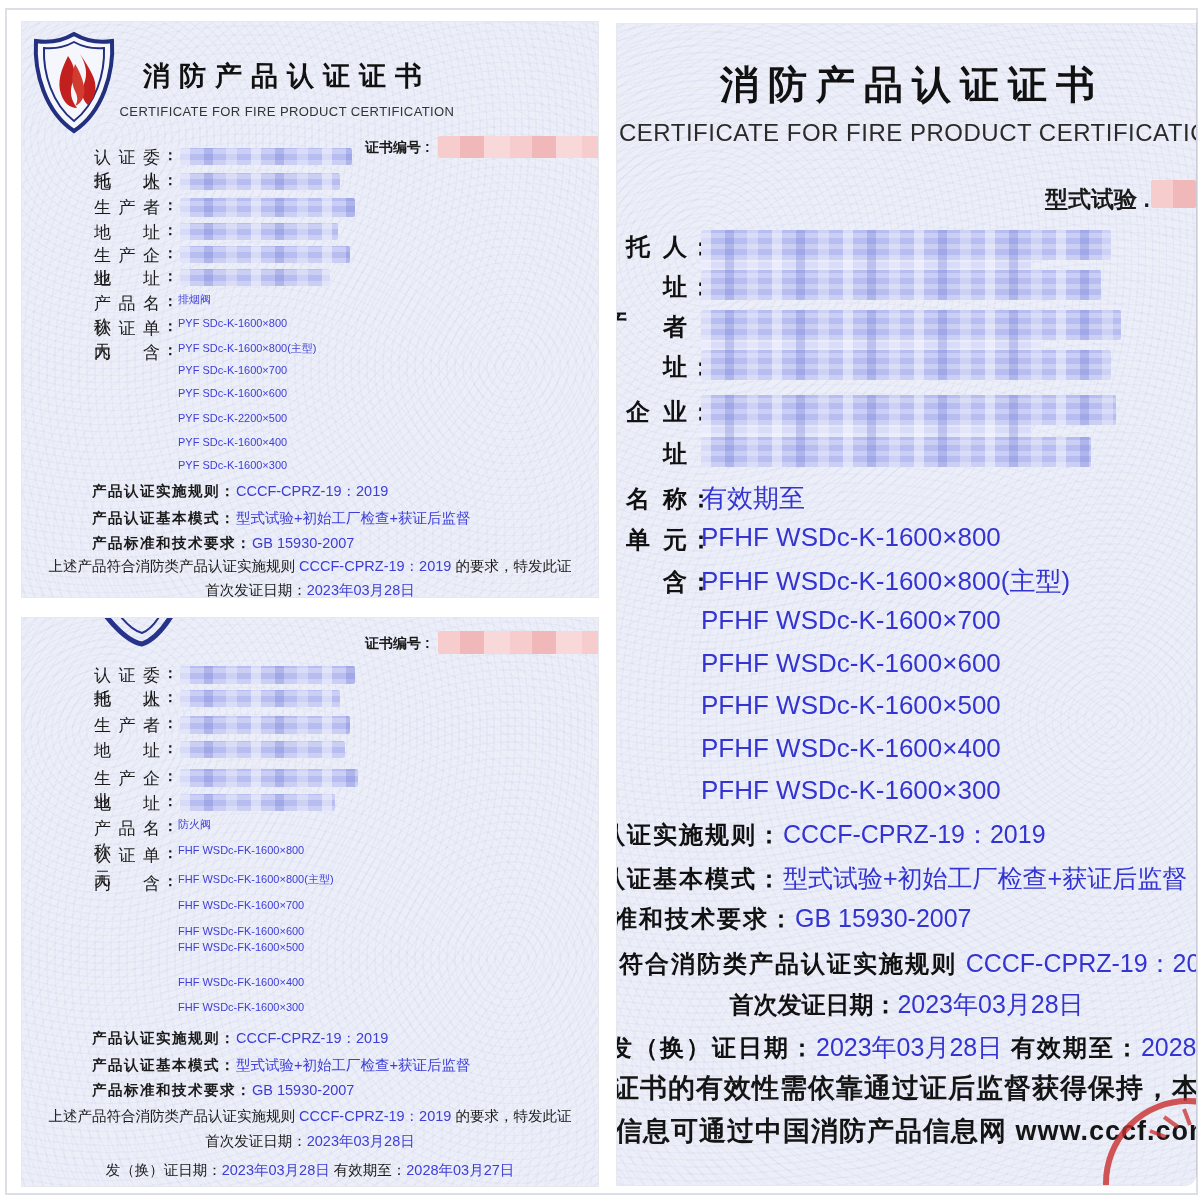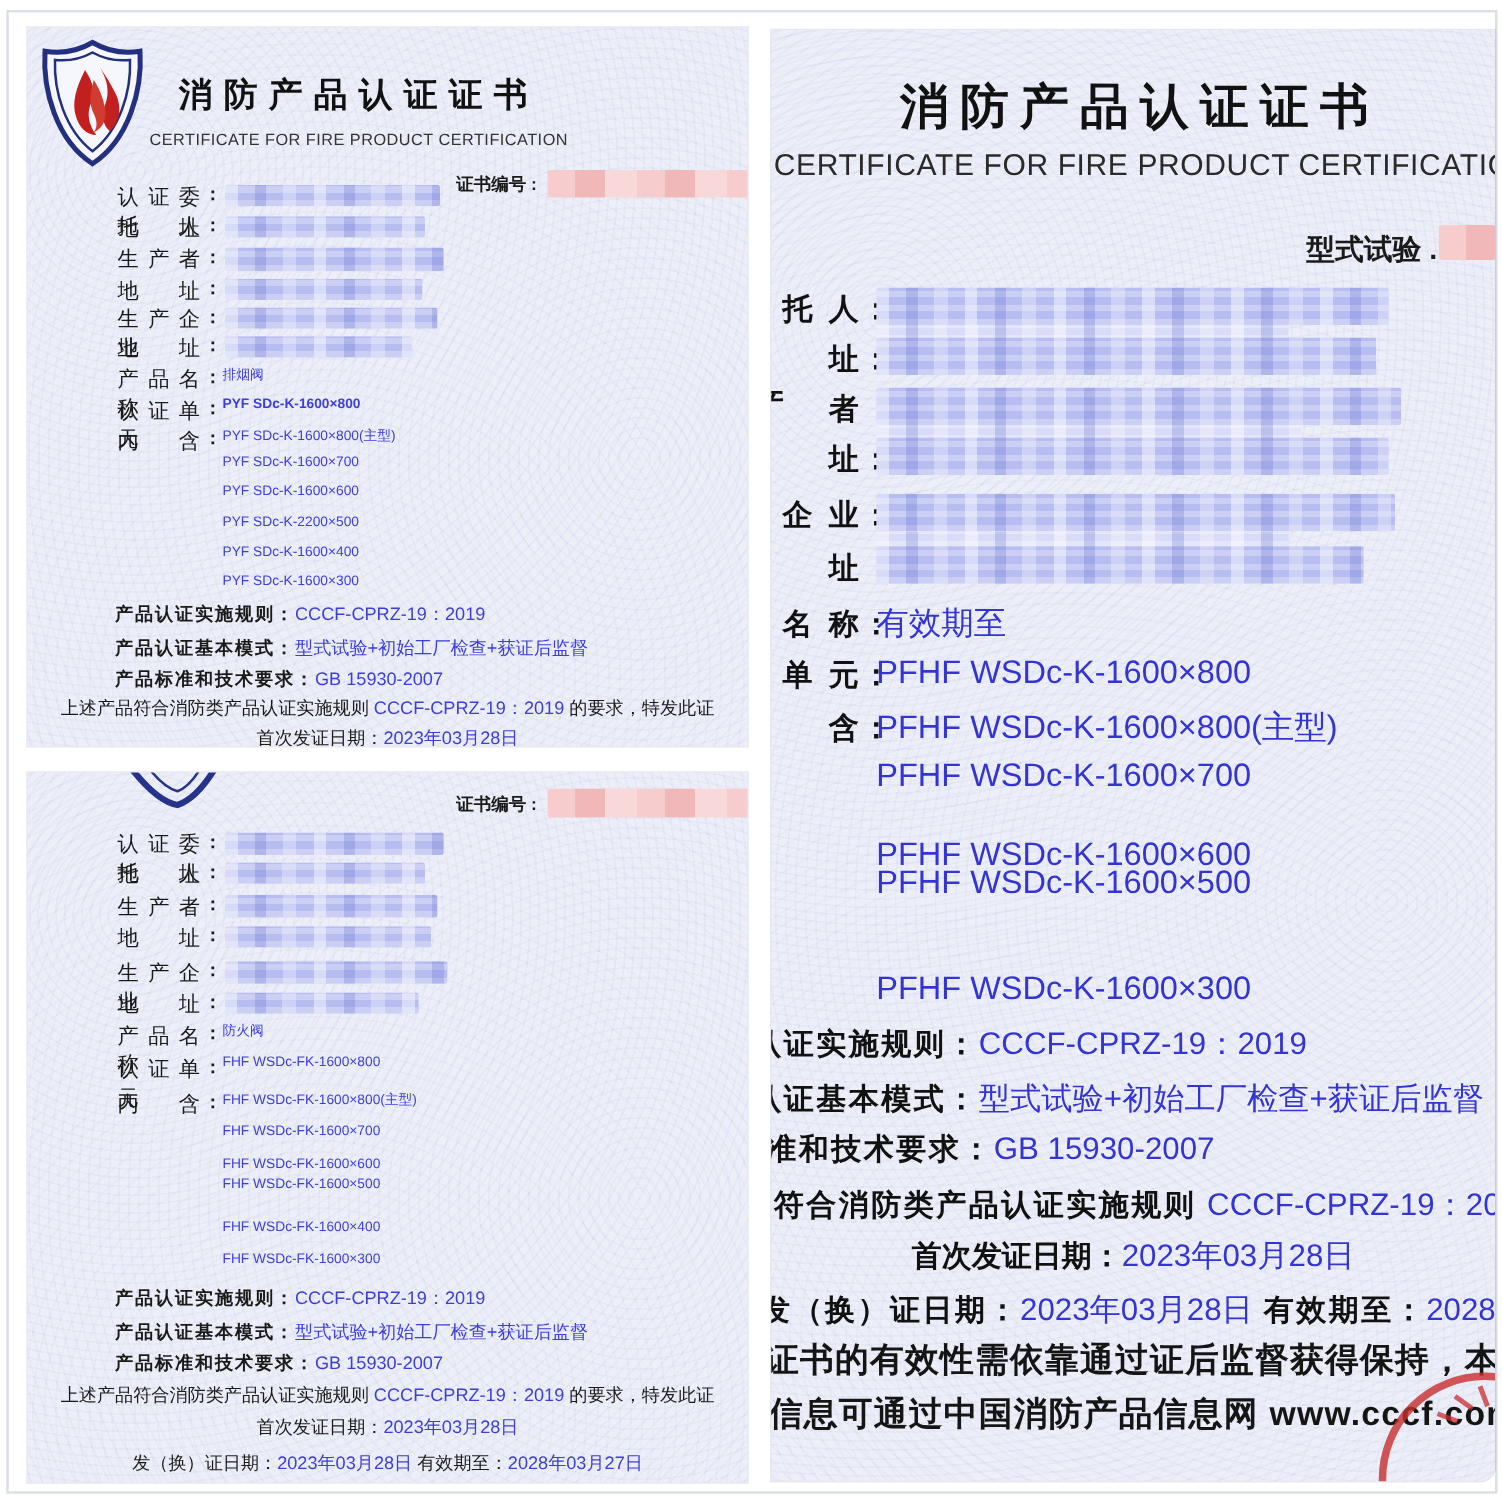--- a/index.html
+++ b/index.html
@@ -114,21 +114,21 @@
   </div>
 
   <div>
     <span class="cL-lbl" style="top:270px;">产品名称</span>
     <span class="cL-cl" style="top:270px;">：</span>
     <span class="cL-val" style="top:270px;">排烟阀</span>
   </div>
   <div>
     <span class="cL-lbl" style="top:295px;">认证单元</span>
     <span class="cL-cl" style="top:295px;">：</span>
-    <span class="cL-val" style="top:295px;font-weight:bold;">PYF SDc-K-1600×800</span>
+    <span class="cL-val" style="top:295px;">PYF SDc-K-1600×800</span>
   </div>
   <div>
     <span class="cL-lbl" style="top:319px;">内含</span>
     <span class="cL-cl" style="top:319px;">：</span>
     <span class="cL-val" style="top:319px;">PYF SDc-K-1600×800(主型)</span>
   </div>
   <span class="cL-val" style="top:342px;">PYF SDc-K-1600×700</span>
   <span class="cL-val" style="top:365px;">PYF SDc-K-1600×600</span>
   <span class="cL-val" style="top:390px;">PYF SDc-K-2200×500</span>
   <span class="cL-val" style="top:414px;">PYF SDc-K-1600×400</span>
@@ -261,22 +261,23 @@
     <span class="cC-lbl sp" style="top:500px;">单元</span>
     <span class="cC-cl" style="top:500px;">：</span>
     <span class="cC-val" style="top:498px;">PFHF WSDc-K-1600×800</span>
   </div>
   <div>
     <span class="cC-lbl" style="top:542px;">含</span>
     <span class="cC-cl" style="top:542px;">：</span>
     <span class="cC-val" style="top:540px;">PFHF WSDc-K-1600×800(主型)</span>
   </div>
   <span class="cC-val" style="top:581px;">PFHF WSDc-K-1600×700</span>
-  <span class="cC-val" style="top:644px;text-align:right;">PFHF WSDc-K-1600×600</span>
+  <span class="cC-val" style="top:624px;text-align:right;">PFHF WSDc-K-1600×600</span>
   <span class="cC-val" style="top:666px;">PFHF WSDc-K-1600×500</span>
+  <span class="cC-val" style="top:709px;">PFHF WSDc-K-1600×400</span>
   <span class="cC-val" style="top:751px;">PFHF WSDc-K-1600×300</span>
 
   <div class="cC-line" style="left:-16px;top:794px;"><span>认证实施规则：</span><span class="fval">CCCF-CPRZ-19：2019</span></div>
   <div class="cC-line" style="left:-16px;top:838px;"><span>认证基本模式：</span><span class="fval">型式试验+初始工厂检查+获证后监督</span></div>
   <div class="cC-line" style="left:-30px;top:879px;"><span>标准和技术要求：</span><span class="fval">GB 15930-2007</span></div>
   <div class="cC-line" style="left:2px;top:923px;"><span>符合消防类产品认证实施规则 </span><span class="fval">CCCF-CPRZ-19：2019</span></div>
   <div class="cC-cent" style="top:964px;"><span>首次发证日期：</span><span class="fval">2023年03月28日</span></div>
   <div class="cC-line" style="left:-9px;top:1007px;"><span>发（换）证日期：</span><span class="fval">2023年03月28日</span><span>&nbsp;</span><span>有效期至：</span><span class="fval">2028年03月2</span></div>
 
   <div class="cC-black" style="left:-5px;top:1046px;">证书的有效性需依靠通过证后监督获得保持，本证</div>

